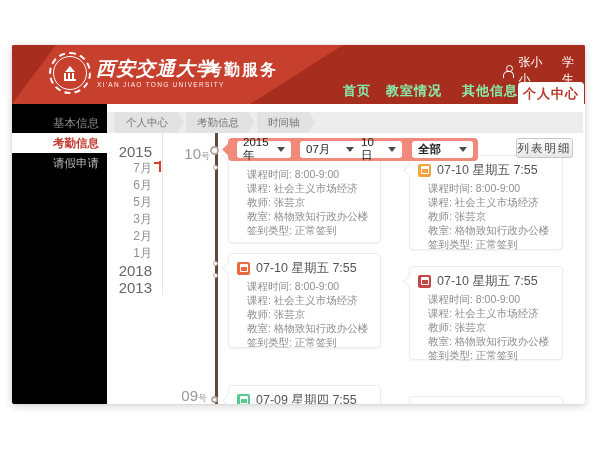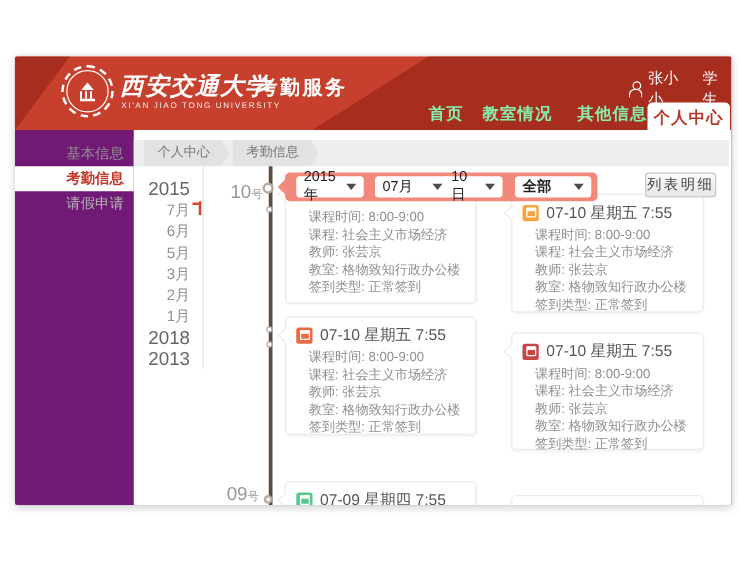--- a/index.html
+++ b/index.html
@@ -38,21 +38,21 @@
   .person-icon::after { content:""; position:absolute; left:0; top:6px; width:9px; height:6px; border:1.2px solid #fff; border-bottom:none; border-radius:5px 5px 0 0; }
 
   .nav { position:absolute; left:0; bottom:0; width:573px; height:22px; }
   .nav-item { position:absolute; bottom:4px; color:#86efac; font-size:13px; font-weight:bold; letter-spacing:1px; cursor:pointer; white-space:nowrap; }
   .nav-home { left:331px; } .nav-room { left:374px; } .nav-other { left:450px; }
   .nav-tab { position:absolute; left:506px; bottom:0; width:66px; height:22px; background:#fff;
              border-radius:4px 4px 0 0; color:#b5382a; font-size:13px; font-weight:bold;
              text-align:center; line-height:23px; letter-spacing:1px; cursor:pointer; }
 
   
-  .sidebar { position:absolute; left:0; top:59px; width:95px; height:300px; background:#701a75; padding-top:9px; }
+  .sidebar { position:absolute; left:0; top:59px; width:95px; height:300px; background:#000000; padding-top:9px; }
   .side-item { height:20px; line-height:20px; text-align:right; padding-right:8px; font-size:11.5px; color:#8f8f8f; cursor:pointer; }
   .side-item.dim { color:#b5b5b5; }
   .side-item.active { background:#fff; color:#c0392b; font-weight:bold; }
 
   
   .crumbbar { position:absolute; left:95px; top:67px; width:476px; height:21px; background:#ededed; display:flex; padding-left:8px; }
   .crumb { height:21px; line-height:21px; padding:0 16px 0 11px; margin-right:2px; background:#e2e2e2;
            font-size:10.5px; color:#777; cursor:pointer;
            clip-path:polygon(0 0, calc(100% - 7px) 0, 100% 50%, calc(100% - 7px) 100%, 0 100%); }
 
@@ -147,20 +147,21 @@
 
     <div class="sidebar">
       <div class="side-item">基本信息</div>
       <div class="side-item active">考勤信息</div>
       <div class="side-item dim">请假申请</div>
     </div>
 
     <div class="crumbbar">
       <span class="crumb">个人中心</span>
       <span class="crumb">考勤信息</span>
+      <span class="crumb">时间轴</span>
     </div>
 
     <div class="yearscale">
       <div class="ys-row year">2015</div>
       <div class="ys-row">7月</div>
       <div class="ys-row">6月</div>
       <div class="ys-row">5月</div>
       <div class="ys-row">3月</div>
       <div class="ys-row">2月</div>
       <div class="ys-row">1月</div>

